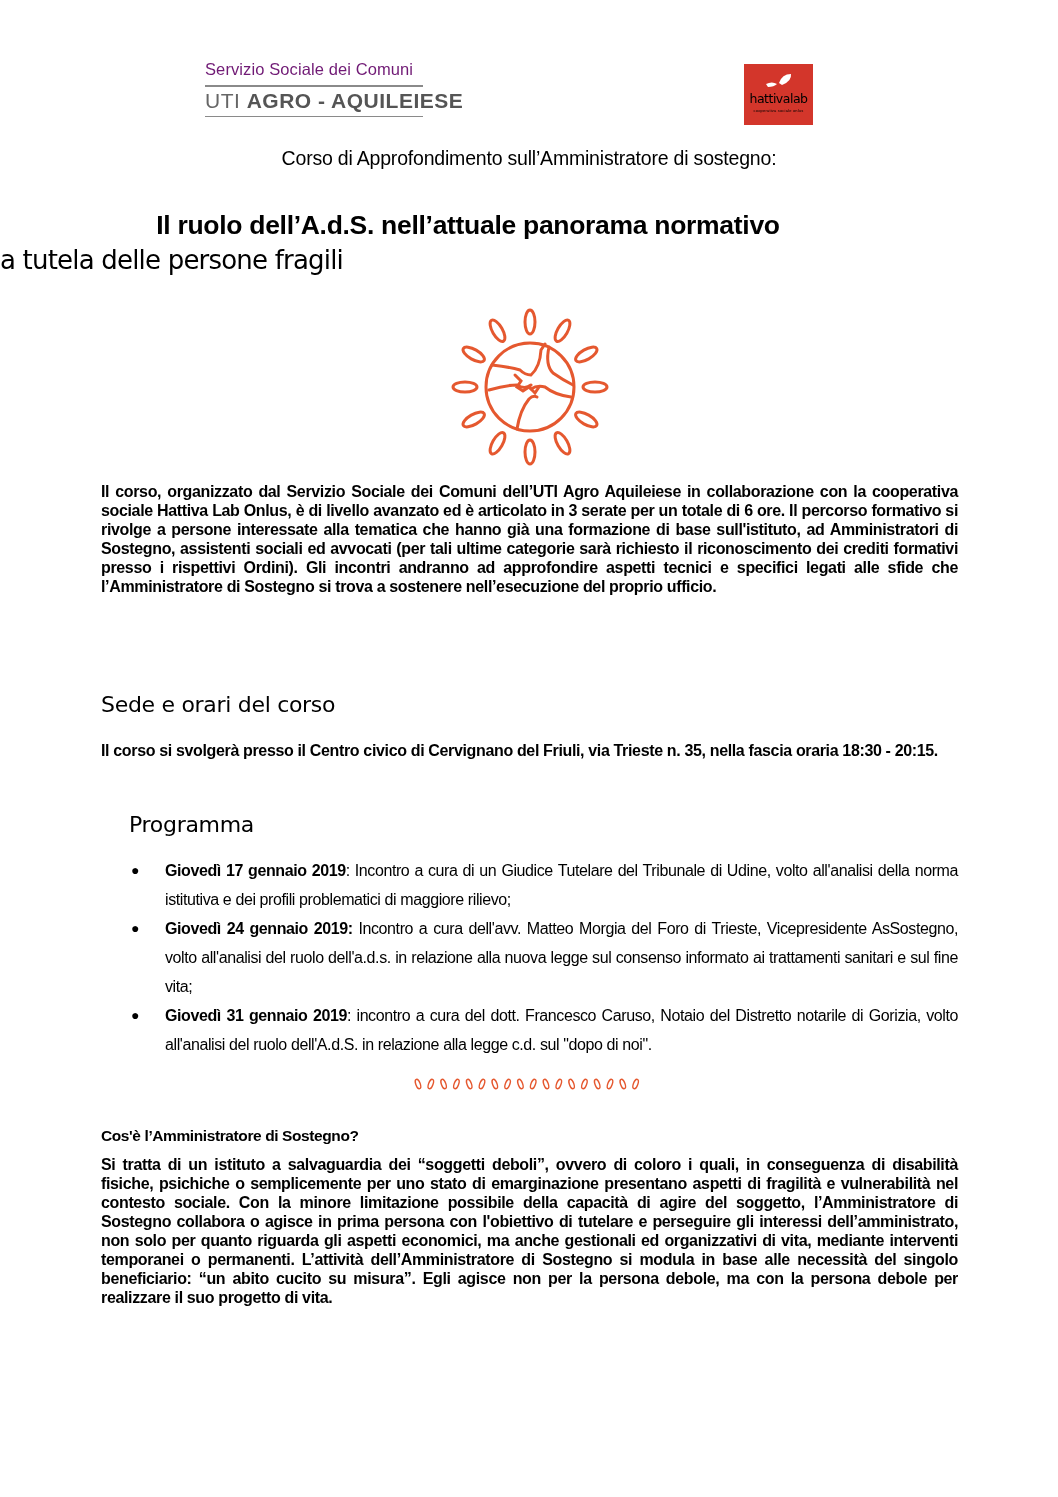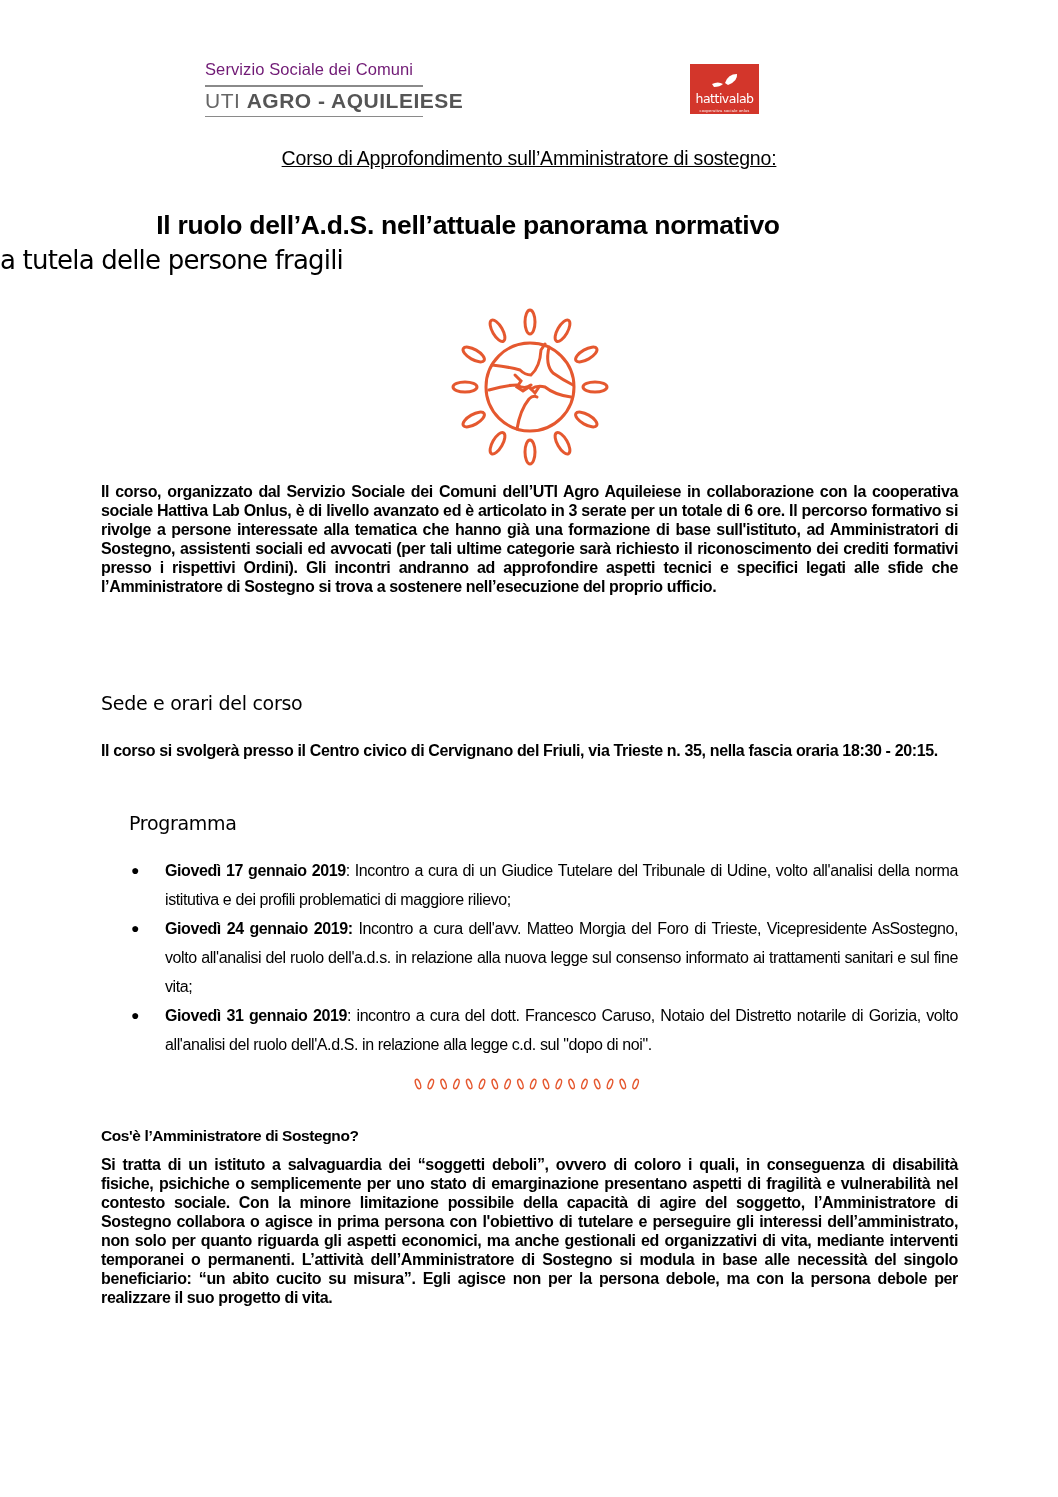--- a/index.html
+++ b/index.html
@@ -6,34 +6,34 @@
     body { width: 1058px; height: 1497px; position: relative; overflow: hidden; color: #000; font-family: "Liberation Sans", sans-serif; }
 
     .logo-uti { position: absolute; left: 205px; top: 60px; width: 220px; }
     .logo-uti .line1 { font-family: "Liberation Sans", sans-serif; font-size: 16.5px; color: #701a75; letter-spacing: 0.1px; white-space: nowrap; }
     .logo-uti .rule { height: 2px; background: #8a8a8a; margin-top: 6px; width: 218px; }
     .logo-uti .line2 { font-family: "Liberation Sans", sans-serif; font-size: 21px; color: #555; margin-top: 2px; white-space: nowrap; letter-spacing: 0.5px; }
     .logo-uti .line2 .thin { font-weight: normal; color: #666; }
     .logo-uti .line2 .bold { font-weight: bold; color: #555; }
     .logo-uti .rule2 { height: 1px; background: #8a8a8a; margin-top: 3px; width: 218px; }
 
-    .logo-hattiva { position: absolute; left: 690px; top: 64px; width: 69px; height: 50px; background: #d3362b; color: #ffffff; }
+    .logo-hattiva { position: absolute; left: 744px; top: 64px; width: 69px; height: 61px; background: #d3362b; color: #000000; }
     .logo-hattiva .mark { position: absolute; left: 20px; top: 8px; width: 30px; height: 18px; }
     .logo-hattiva .name { position: absolute; left: 0; width: 69px; top: 27px; text-align: center; font-size: 12.5px; font-family: "DejaVu Sans", sans-serif; letter-spacing: -0.5px; }
     .logo-hattiva .tag { position: absolute; left: 0; width: 69px; top: 44px; text-align: center; font-size: 4px; letter-spacing: 0.2px; }
 
-    .subtitle { position: absolute; left: 0; width: 1058px; top: 147px; text-align: center; font-family: "Liberation Sans", sans-serif; font-size: 19.5px; letter-spacing: -0.2px; text-decoration: underline; }
+    .subtitle { position: absolute; left: 0; width: 1058px; top: 147px; text-align: center; font-family: "Liberation Sans", sans-serif; font-size: 19.5px; letter-spacing: -0.2px; }
     .title { position: absolute; left: 0; width: 936px; top: 210px; text-align: center; font-family: "Liberation Sans", sans-serif; font-weight: bold; font-size: 26.5px; letter-spacing: -0.3px; }
     .title2 { position: absolute; left: 0; width: 1058px; top: 245px; text-align: left; font-family: "DejaVu Sans", sans-serif; font-size: 26px; letter-spacing: -0.8px; }
 
     .sun { position: absolute; left: 445px; top: 305px; width: 170px; height: 165px; }
 
     .body-text { position: absolute; left: 101px; width: 857px; font-family: "Liberation Sans", sans-serif; font-size: 16px; line-height: 19px; text-align: justify; font-weight: bold; letter-spacing: -0.35px; }
     .p1 { top: 482px; }
-    .h-section { position: absolute; left: 101px; font-family: "DejaVu Sans", sans-serif; font-size: 19px; letter-spacing: -0.3px; }
+    .h-section { position: absolute; left: 101px; font-family: "DejaVu Sans", sans-serif; font-size: 22px; letter-spacing: -0.3px; }
     .h-sede { top: 692px; }
     .p-sede { top: 741px; }
     .h-prog { top: 812px; margin-left: 28px; }
 
     .program { position: absolute; left: 101px; top: 856px; width: 857px; list-style: none; margin: 0; padding: 0; }
     .program li { position: relative; padding-left: 64px; font-family: "Liberation Sans", sans-serif; font-size: 16px; line-height: 29px; text-align: justify; font-weight: bold; letter-spacing: -0.4px; margin-bottom: 0; }
     .program li .bullet { position: absolute; left: 30px; top: 0; font-size: 14px; }
     .program li .date { font-weight: bold; }
     .program li .desc { font-weight: normal; }
 

